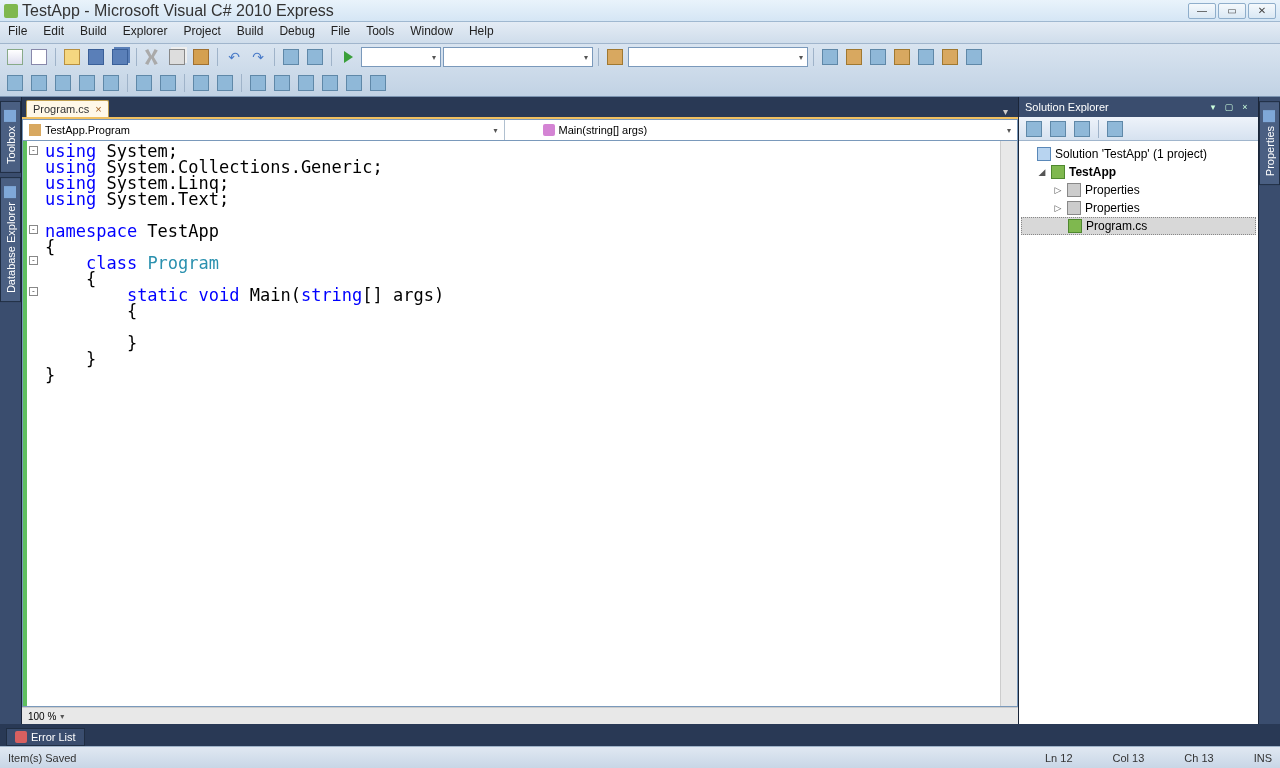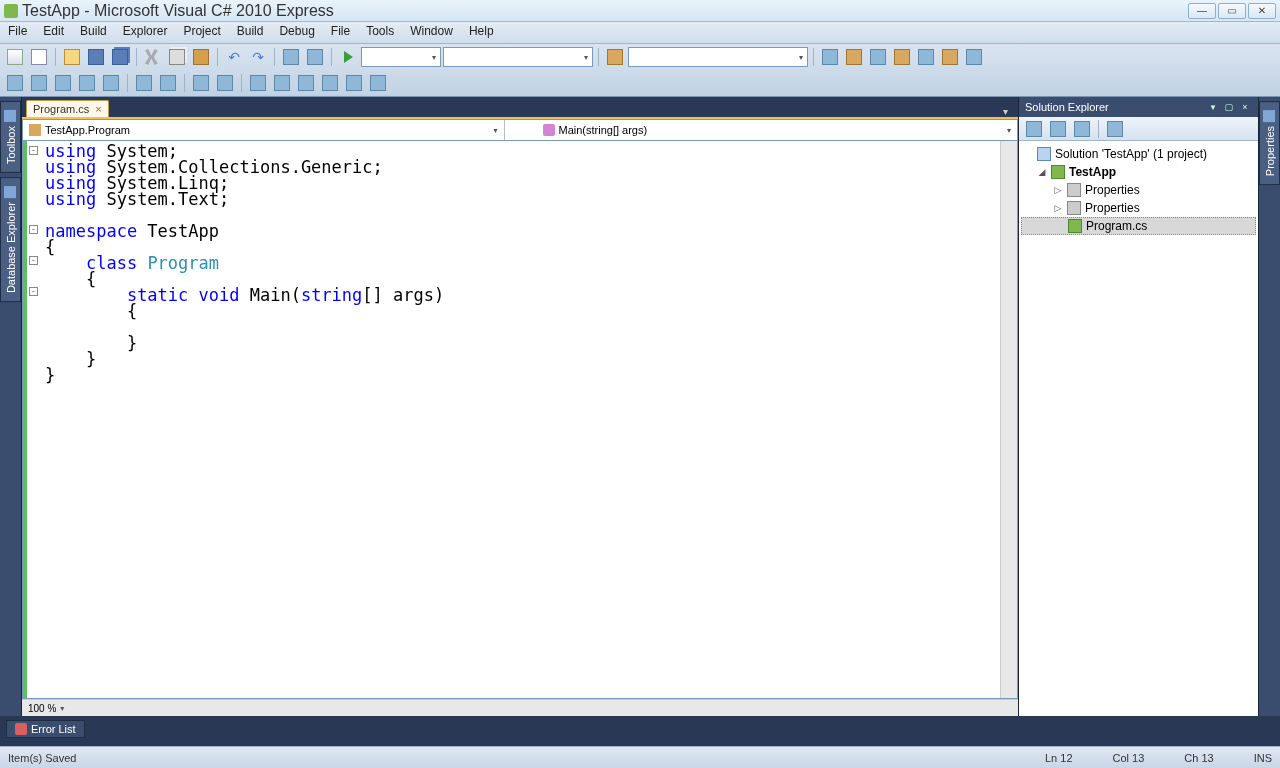--- a/index.html
+++ b/index.html
@@ -213,22 +213,22 @@
 .tico-proj { background: #7fb84f; border: 1px solid #4f882f; }
 .tico-folder { background: #ccc; border: 1px solid #888; }
 .tico-refs { background: #ccc; border: 1px solid #888; }
 .tico-cs { background: #7fb84f; border: 1px solid #4f882f; }
 .tree-row.indent1 { padding-left: 16px; }
 .tree-row.indent2 { padding-left: 32px; }
 .tree-row.sel { background: #d8d8d8; border: 1px dotted #888; }
 .tree-row .bold { font-weight: bold; }
 
 .bottom-tabs {
-  height: 30px; background: #293955;
-  display: flex; align-items: flex-end; padding: 8px 6px;
+  height: 22px; background: #293955;
+  display: flex; align-items: flex-end; padding: 0 6px;
 }
 .bottom-tab {
   background: #3a4d6e; color: #fff; font-size: 11px;
   padding: 2px 8px; display: flex; align-items: center; gap: 4px;
   border: 1px solid #1f2d42;
 }
 .bottom-tab .bico { width: 12px; height: 12px; background: #d86060; border-radius: 2px; }
 
 .statusbar {
   height: 22px; background: linear-gradient(to bottom,#e0e8f2,#c8d6e6);

